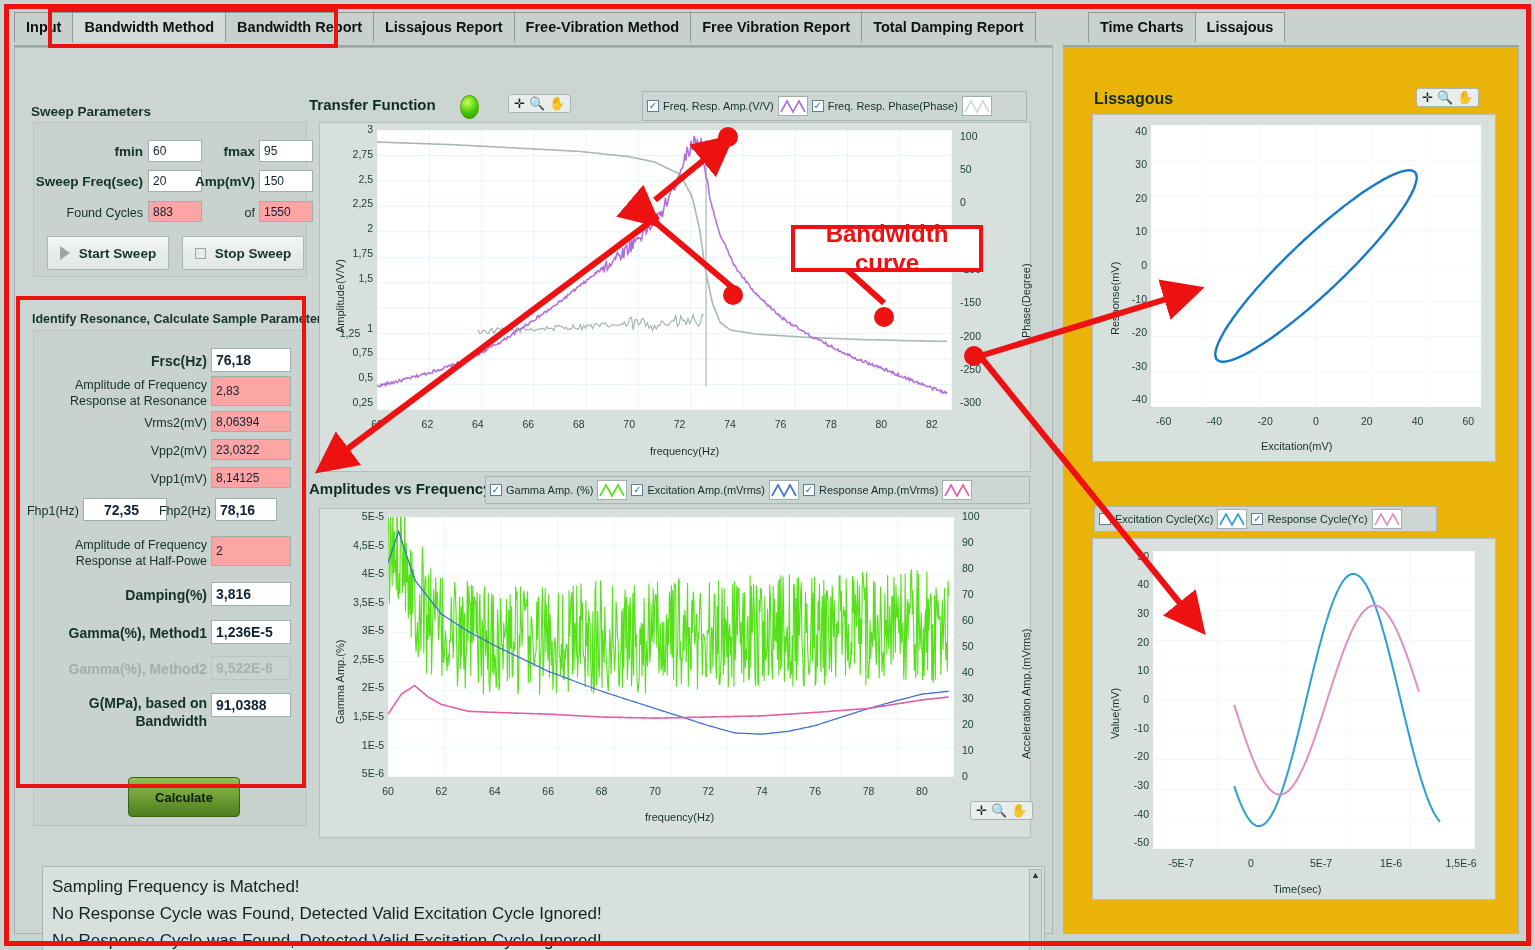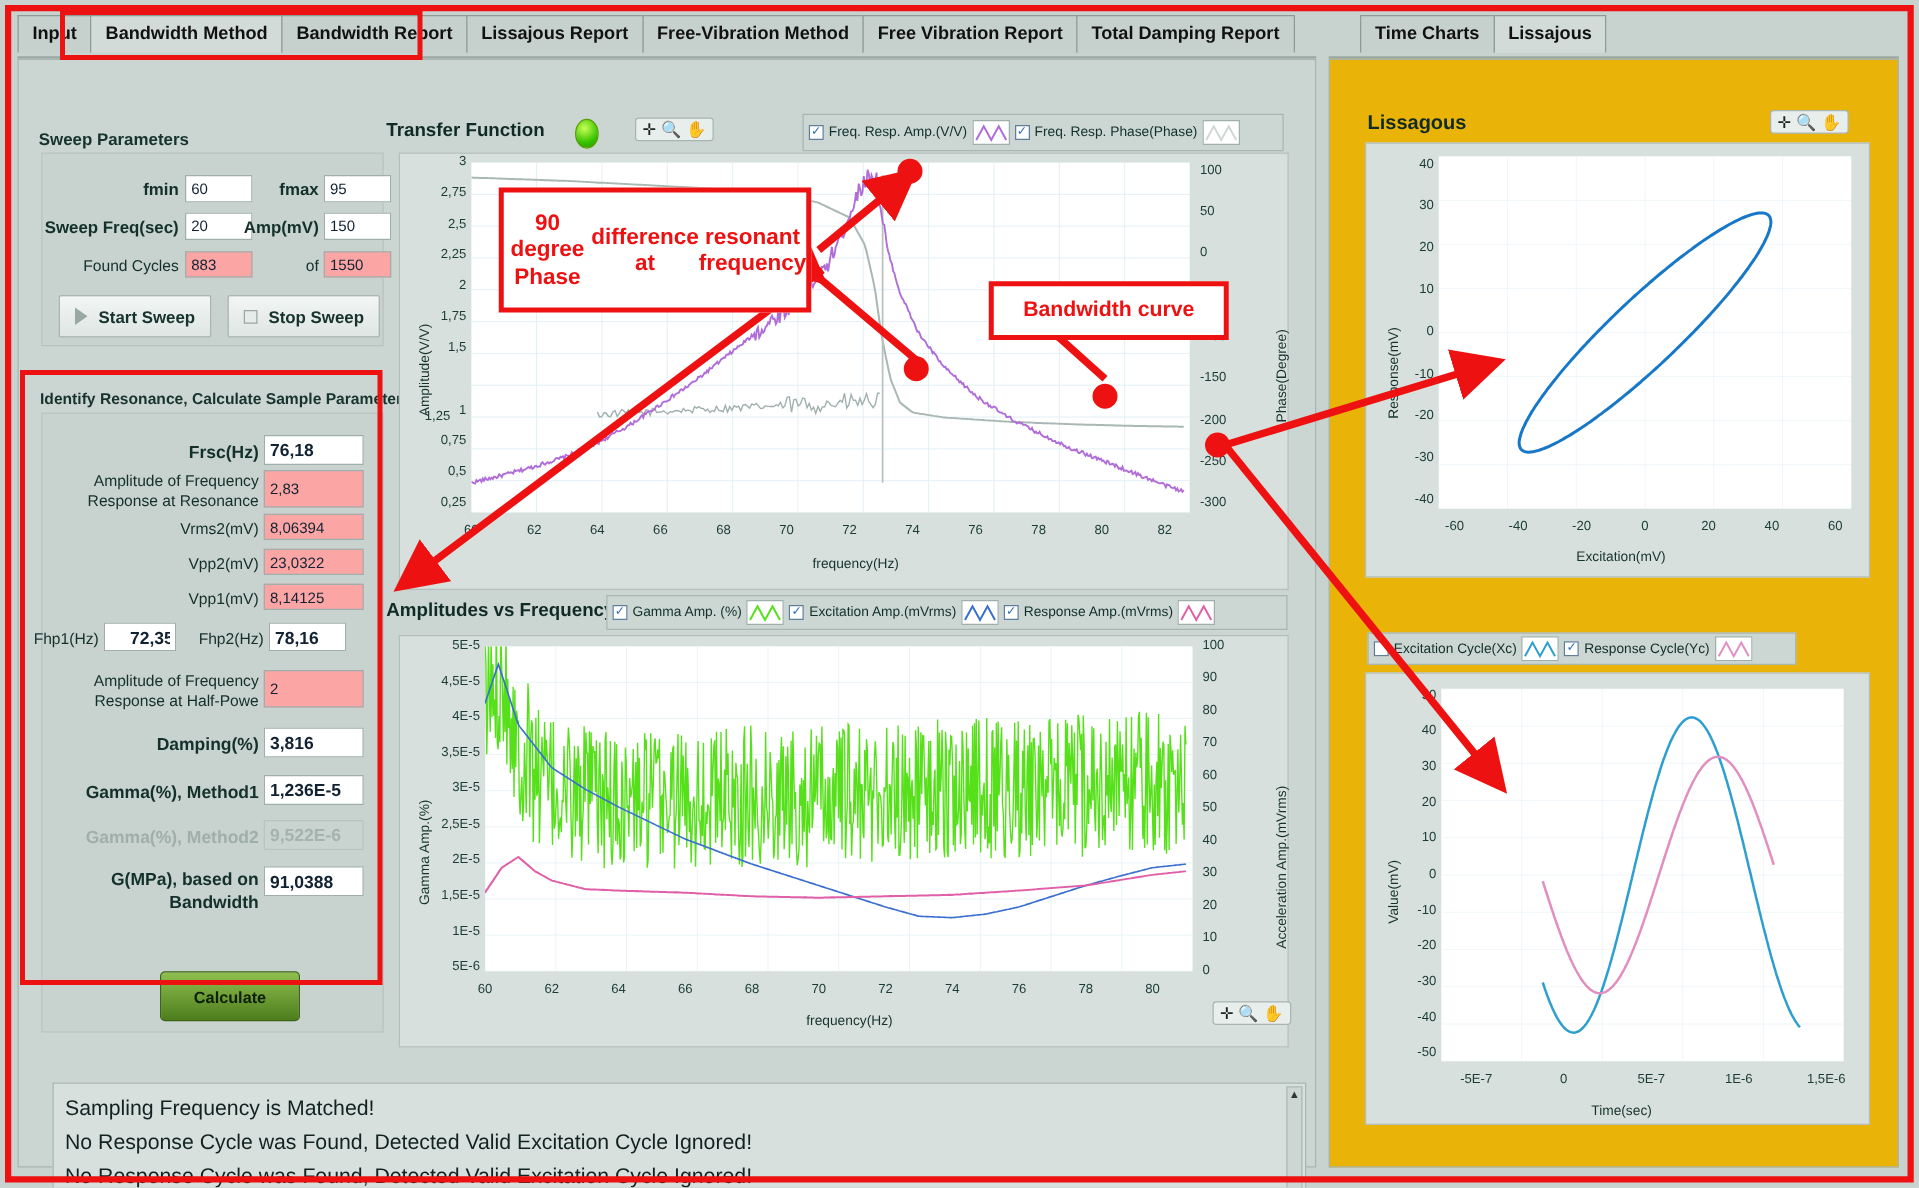--- a/index.html
+++ b/index.html
@@ -214,21 +214,21 @@
     <div class="lbl r" style="left:80px;top:368px;width:112px;">Vrms2(mV)</div>
     <input class="fld grey" style="left: 196px; top: 363px; width: 80px; height: 21px;" value="8,06394">
 
     <div class="lbl r" style="left:80px;top:396px;width:112px;">Vpp2(mV)</div>
     <input class="fld grey" style="left: 196px; top: 391px; width: 80px; height: 21px;" value="23,0322">
 
     <div class="lbl r" style="left:80px;top:424px;width:112px;">Vpp1(mV)</div>
     <input class="fld grey" style="left: 196px; top: 419px; width: 80px; height: 21px;" value="8,14125">
 
     <div class="lbl r" style="left:8px;top:456px;width:56px;">Fhp1(Hz)</div>
-    <input class="fld big" style="left: 68px; top: 450px; width: 58px; height: 23px; padding-left: 20px;" value="72,35">
+    <input class="fld big" style="left: 68px; top: 450px; width: 84px; height: 23px; padding-left: 20px;" value="72,35">
     <div class="lbl r" style="left:134px;top:456px;width:62px;">Fhp2(Hz)</div>
     <input class="fld big" style="left: 200px; top: 450px; width: 62px; height: 23px;" value="78,16">
 
     <div class="lbl r" style="left:40px;top:490px;width:152px;">Amplitude of Frequency</div>
     <div class="lbl r" style="left:40px;top:506px;width:152px;">Response at Half-Powe</div>
     <input class="fld grey" style="left: 196px; top: 488px; width: 80px; height: 30px;" value="2">
 
     <div class="lbl b r" style="left:60px;top:540px;width:132px;font-size:14px;">Damping(%)</div>
     <input class="fld big" style="left: 196px; top: 534px; width: 80px; height: 24px;" value="3,816">
 
@@ -599,23 +599,18 @@
 
     <line x1="980" y1="356" x2="1196" y2="290" stroke="#ee1111" stroke-width="6" marker-end="url(#arr)"></line>
 
     <line x1="980" y1="356" x2="1200" y2="628" stroke="#ee1111" stroke-width="6" marker-end="url(#arr)"></line>
     <circle cx="728" cy="137" r="10" fill="#ee1111"></circle>
     <circle cx="733" cy="295" r="10" fill="#ee1111"></circle>
     <circle cx="884" cy="317" r="10" fill="#ee1111"></circle>
     <circle cx="974" cy="356" r="10" fill="#ee1111"></circle>
   </svg>
 
-  <div class="annot" id="ann-phase" style="left:399px;top:150px;width:250px;height:100px;font-size:18px;">
-      <div>90 degree Phase</div>
-      <div>difference at</div>
-      <div>resonant frequency</div>
-    </div>
-  <div class="annot" id="ann-bw" style="left:791px;top:225px;width:192px;height:47px;font-size:17px;">
+  <div class="annot" id="ann-bw" style="left:791px;top:225px;width:192px;height:47px;font-size:24px;">
       <div>Bandwidth curve</div>
     </div>
 
   <div class="outer-red"></div>
 </div>
 
 </body></html>

